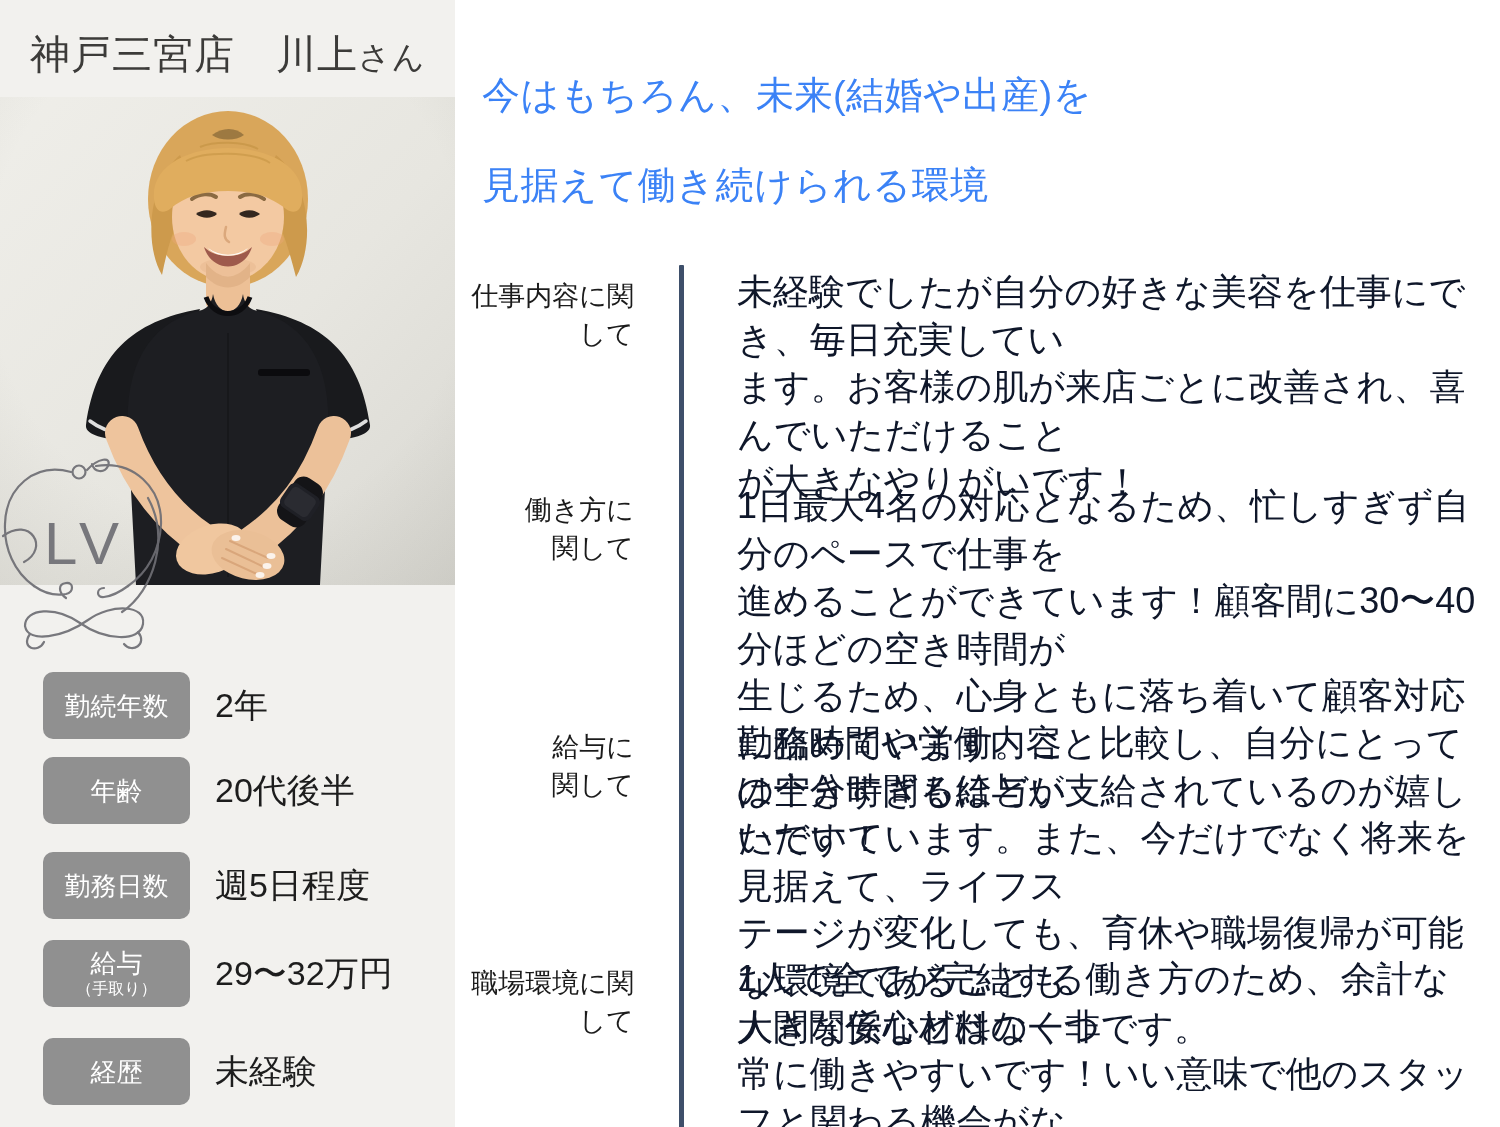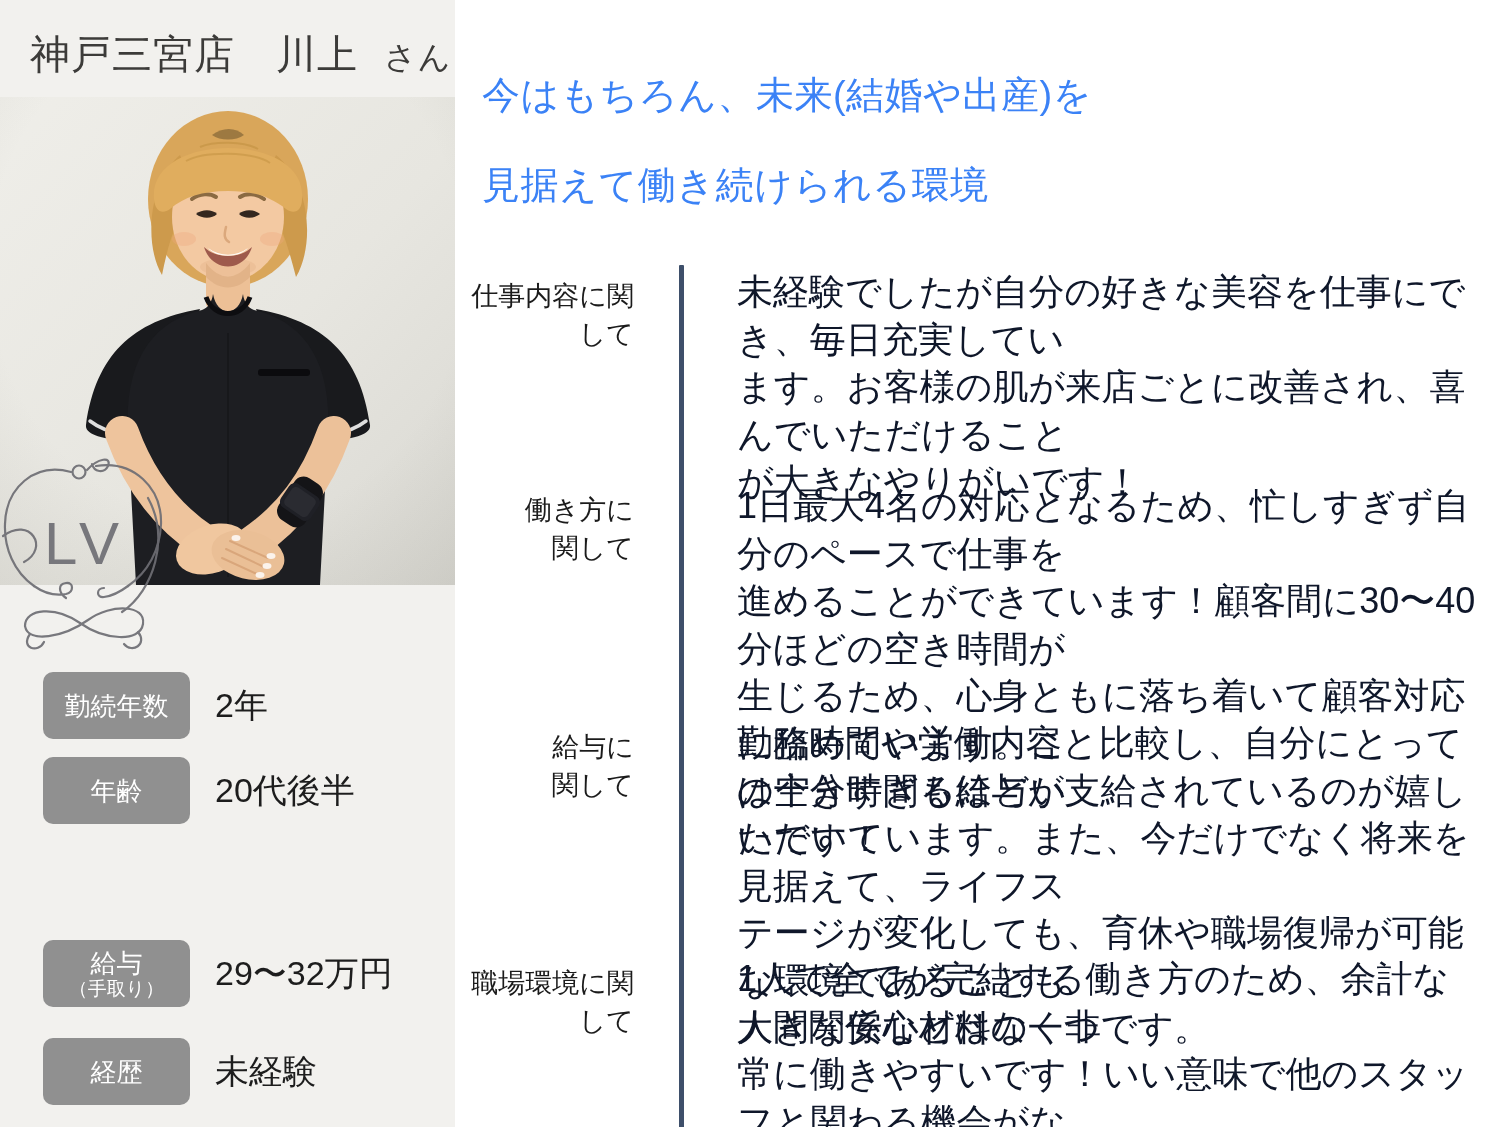--- a/index.html
+++ b/index.html
@@ -16,42 +16,42 @@
   
   .panel {
     position: absolute; left: 0; top: 0; width: 455px; height: 1127px;
     background: #f2f1ee;
   }
   .panel-title {
     position: absolute; left: 30px; top: 30px;
     font-size: 40px; line-height: 48px; color: #3c3b39; font-weight: 500;
     letter-spacing: 1px; white-space: nowrap;
   }
-  .panel-title .suffix { font-size: 32px; margin-left: 26px; }
+  .panel-title .suffix { font-size: 32px; }
 
   .photo {
     position: absolute; left: 0; top: 97px; width: 455px; height: 488px;
     overflow: hidden; z-index: 1;
   }
   .logo {
     position: absolute; left: 0; top: 440px; width: 200px; height: 212px;
     z-index: 3;
   }
 
   .profile-row { position: absolute; left: 0; width: 455px; height: 67px; }
   .row-0 { top: 672px; } .row-1 { top: 757px; } .row-2 { top: 852px; }
   .row-3 { top: 940px; } .row-4 { top: 1038px; }
   .badge {
     position: absolute; left: 43px; top: 0; width: 147px; height: 67px;
     background: var(--badge); border-radius: 10px; color: #ffffff;
     display: flex; flex-direction: column; align-items: center; justify-content: center;
     text-align: center;
   }
   .badge-label { font-size: 26px; line-height: 30px; }
-  .badge-sub  { font-size: 19px; line-height: 22px; }
+  .badge-sub  { font-size: 16px; line-height: 22px; }
   .badge-sub:empty { display: none; }
   .row-value {
     position: absolute; left: 215px; top: 0; height: 67px;
     display: flex; align-items: center;
     font-size: 34px; color: #1d1d1d;
   }
 
   
   .headline {
     position: absolute; left: 482px; top: 50px; width: 990px;
@@ -197,20 +197,27 @@
   </div>
 
   <div class="profile-row row-1">
     <div class="badge">
       <span class="badge-label">年齢</span>
 
     </div>
     <div class="row-value">20代後半</div>
   </div>
 
+  <div class="profile-row row-2">
+    <div class="badge">
+      <span class="badge-label">勤務日数</span>
+
+    </div>
+    <div class="row-value">週5日程度</div>
+  </div>
 
   <div class="profile-row row-3">
     <div class="badge">
       <span class="badge-label">給与</span>
       <span class="badge-sub">（手取り）</span>
     </div>
     <div class="row-value">29〜32万円</div>
   </div>
 
   <div class="profile-row row-4">

